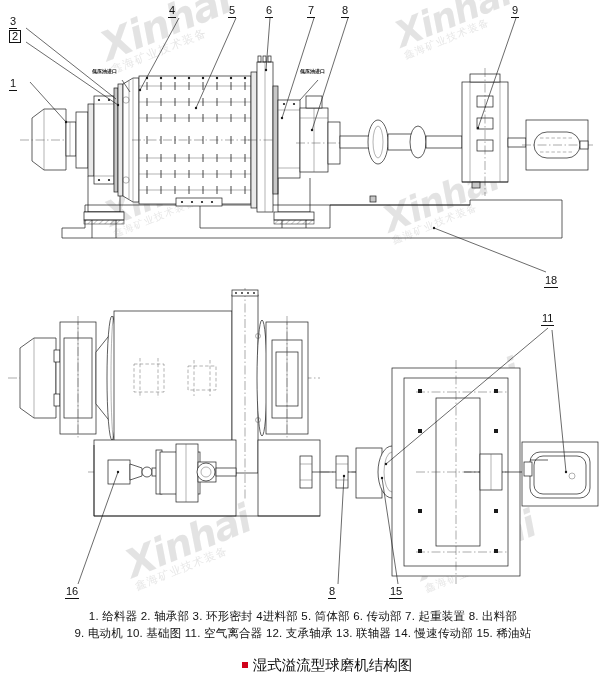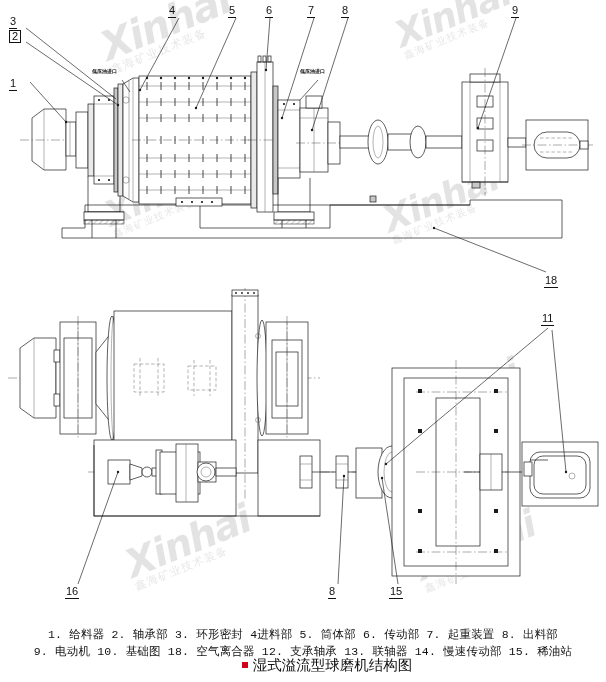--- a/index.html
+++ b/index.html
@@ -27,22 +27,22 @@
     border-bottom:1px solid #111;padding:0 1px 1px 1px;white-space:nowrap;
   }
   .callout.boxed{border:1px solid #111;padding:0 2px;}
   .cntext{
     position:absolute;font-size:5px;line-height:6px;color:#000;
     font-family:"DejaVu Sans",sans-serif;font-weight:bold;white-space:nowrap;
     background:#fff;padding:0 1px;border:0;
   }
   
   #legend{
-    position:absolute;left:0;top:626px;width:606px;text-align:center;
-    font-family:Liberation Mono, monospace;
+    position:absolute;left:0;top:608px;width:606px;text-align:center;
+    font-family:Liberation Sans, sans-serif;
     font-size:11.5px;line-height:17px;color:#111;letter-spacing:.2px;
   }
   #legend div{white-space:nowrap;}
   #title{
     position:absolute;left:0;top:655px;width:606px;text-align:center;
     font-family:"DejaVu Sans","Liberation Sans",sans-serif;
     font-size:14.5px;line-height:20px;color:#111;font-weight:normal;padding-left:24px;
   }
   #title .bullet{
     display:inline-block;width:6px;height:6px;background:#d0021b;
@@ -529,20 +529,20 @@
       <div class="callout" style="left: 511px; top: 5px;">9</div>
       <div class="callout" style="left: 544px; top: 275px;">18</div>
       <div class="callout" style="left: 541px; top: 313px; text-align: right;">11</div>
       <div class="callout" style="left: 389px; top: 586px;">15</div>
       <div class="callout" style="left: 328px; top: 586px;">8</div>
       <div class="callout" style="left: 65px; top: 586px;">16</div>
     </div>
 
   <div id="legend">
     <div>1. 给料器  2. 轴承部  3. 环形密封  4进料部  5. 筒体部  6. 传动部  7. 起重装置  8. 出料部</div>
-    <div>9. 电动机  10. 基础图  18. 空气离合器  12. 支承轴承  13. 联轴器  14. 慢速传动部  15. 稀油站</div>
+    <div>9. 电动机  10. 基础图  11. 空气离合器  12. 支承轴承  13. 联轴器  14. 慢速传动部  15. 稀油站</div>
   </div>
 
   <div id="title">
     <span class="bullet"></span><span>湿式溢流型球磨机结构图</span>
   </div>
 
 </div>
 
 </body></html>

